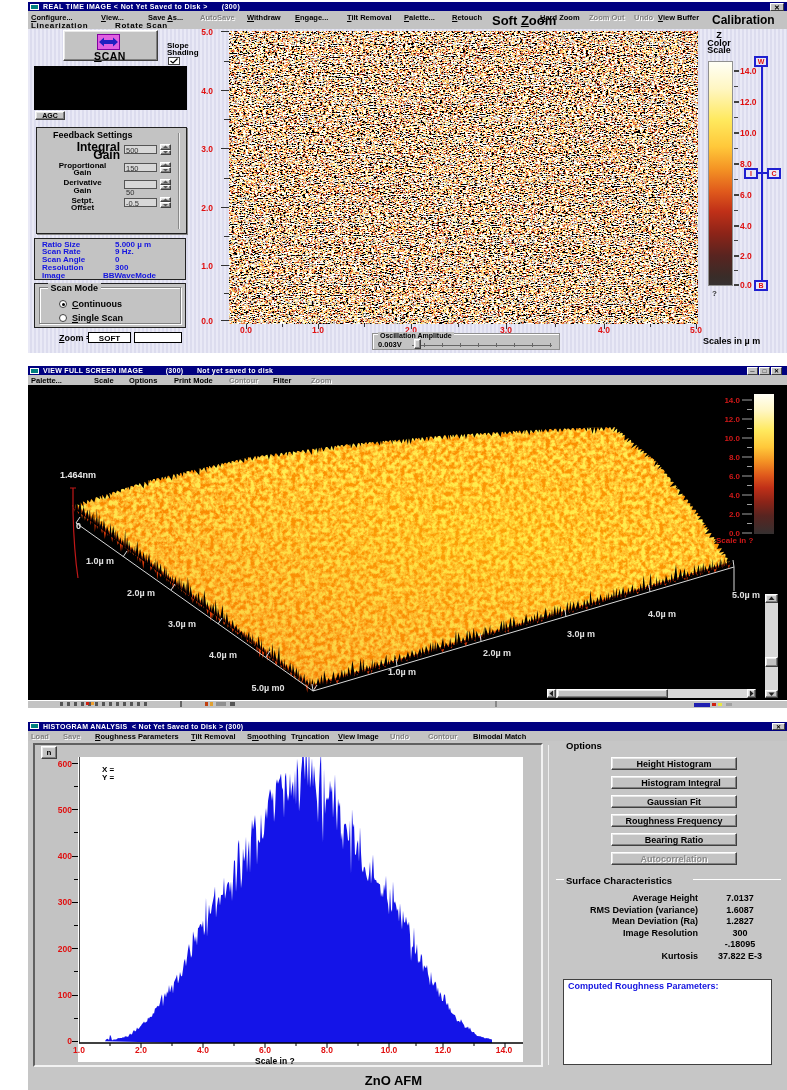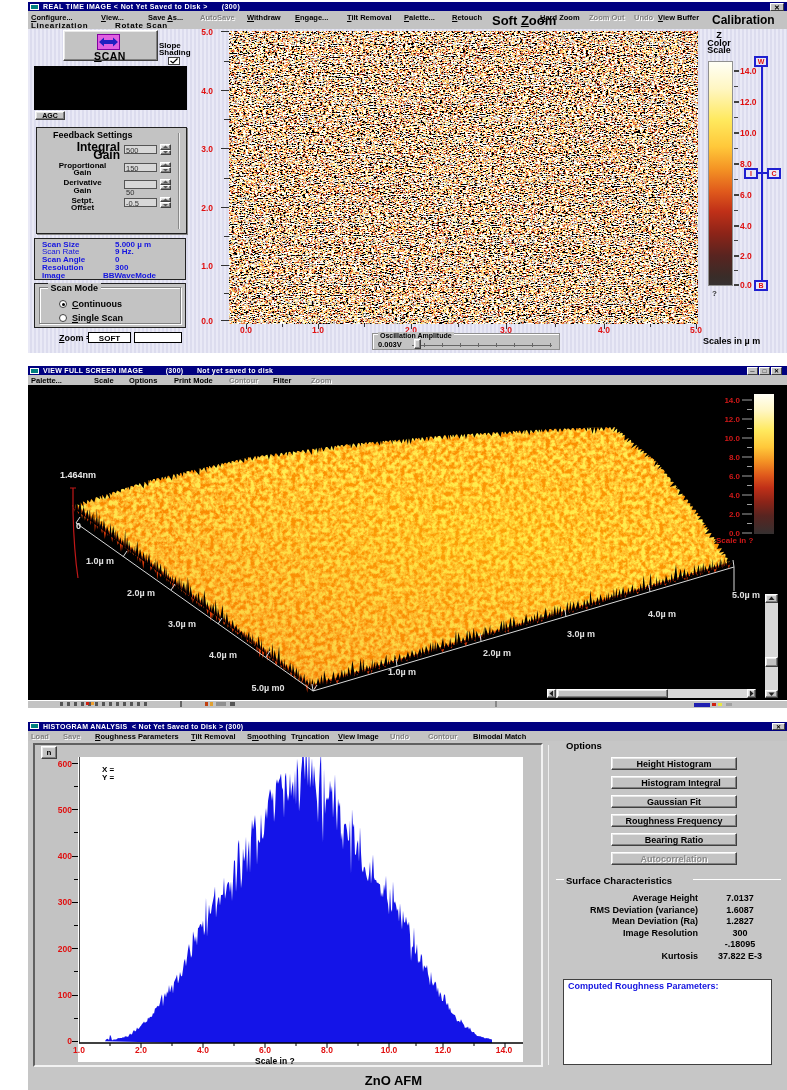--- a/index.html
+++ b/index.html
@@ -32,21 +32,21 @@
 <div class="mb2 t" style="left:684px;top:10.5px;font-size:12px;font-weight:bold;font-family:'Liberation Sans',sans-serif;color:#000;">Calibration</div>
 <div class="t" style="left:3px;top:19px;font-size:8px;color:#000;font-weight:bold;letter-spacing:0.6px;font-family:'Liberation Sans',sans-serif;">Linearization</div>
 <div class="t" style="left:87px;top:19px;font-size:8px;color:#000;font-weight:bold;letter-spacing:0.6px;font-family:'Liberation Sans',sans-serif;">Rotate Scan</div>
 </div>
 <div class="t" style="left:63px;top:30px;width:95px;height:31px;background:#c3c3c3;border-top:1px solid #fff;border-left:1px solid #fff;border-right:1px solid #404040;border-bottom:1px solid #404040;box-shadow:inset -1px -1px 0 #808080,inset 1px 1px 0 #e8e8e8;"></div>
 <div class="t" style="left:97px;top:34px;width:23px;height:16px;background:#e060e0;border:1px solid #8000a0;"></div>
 <svg class="t" style="left:97px;top:34px" width="23" height="16">
     <path d="M2 8 L7 3.5 L7 6 L16 6 L16 3.5 L21 8 L16 12.5 L16 10 L7 10 L7 12.5 Z" fill="#2020c0"></path>
   </svg>
 <div class="t" style="left:88px;top:50px;font-size:10.5px;color:#000;font-weight:bold;width:44px;text-align:center;letter-spacing:0.5px;font-family:'Liberation Sans',sans-serif;"><u>S</u>CAN</div>
-<div class="t" style="left:159px;top:42px;font-size:8px;color:#000;font-weight:bold;line-height:7px;font-family:'Liberation Sans',sans-serif;">Slope<br>Shading</div>
+<div class="t" style="left:159px;top:42px;font-size:8px;color:#000;font-weight:bold;line-height:7px;font-family:'Liberation Sans',sans-serif;padding-left:8px;">Slope<br>Shading</div>
 <div class="t" style="left:168px;top:57px;width:12px;height:8px;background:#fff;border:1px solid #404040;"></div>
 <svg class="t" style="left:168px;top:57px" width="12" height="8">
     <path d="M2.5 4 L5 6 L9.5 1.5" stroke="#000" stroke-width="1.2" fill="none"></path>
   </svg>
 <div class="t" style="left:34px;top:66px;width:153px;height:44px;background:#000;"></div>
 <div class="t" style="left:35px;top:111px;width:30px;height:9px;background:#c3c3c3;border-top:1px solid #fff;border-left:1px solid #fff;border-right:1px solid #404040;border-bottom:1px solid #404040;box-shadow:inset -1px -1px 0 #808080,inset 1px 1px 0 #e8e8e8;"></div>
 <div class="t" style="left:35px;top:112px;font-size:7px;color:#000;font-weight:bold;width:30px;text-align:center;font-family:'Liberation Sans',sans-serif;">AGC</div>
 <div class="t" style="left:36px;top:127px;width:151px;height:107px;background:#c3c3c3;border:1px solid #222;box-shadow:1px 1px 0 #888;"></div>
 <div class="t" style="left:53px;top:130px;font-size:9px;color:#000;font-weight:bold;font-family:'Liberation Sans',sans-serif;">Feedback Settings</div>
 <div class="t" style="left:45px;top:144px;font-size:12px;color:#000;font-weight:bold;width:75px;text-align:right;line-height:7.5px;font-family:'Liberation Sans',sans-serif;">Integral<br>Gain</div>
@@ -80,23 +80,23 @@
 <div class="t" style="left:124px;top:197.5px;width:33px;height:9px;background:#d8d8d8;border:1px solid #555;"></div>
 <div class="t" style="left:126px;top:198.5px;font-size:7.5px;color:#333;font-family:'Liberation Sans',sans-serif;">-0.5</div>
 <div class="t" style="left:160px;top:196.5px;width:11px;height:5.5px;background:#c3c3c3;border-top:1px solid #fff;border-left:1px solid #fff;border-right:1px solid #404040;border-bottom:1px solid #404040;box-shadow:inset -1px -1px 0 #808080,inset 1px 1px 0 #e8e8e8;"></div>
 <div class="t" style="left:160px;top:202.0px;width:11px;height:5.5px;background:#c3c3c3;border-top:1px solid #fff;border-left:1px solid #fff;border-right:1px solid #404040;border-bottom:1px solid #404040;box-shadow:inset -1px -1px 0 #808080,inset 1px 1px 0 #e8e8e8;"></div>
 <svg class="t" style="left:160px;top:196.5px" width="11" height="11">
     <path d="M5.5 1.5 L8 4 L3 4 Z" fill="#555"></path>
     <path d="M5.5 9.5 L8 7 L3 7 Z" fill="#555"></path>
   </svg>
 <div class="t" style="left:178px;top:133px;width:1.5px;height:96px;background:#888;border-right:1px solid #eee;"></div>
 <div class="t" style="left:34px;top:238px;width:152px;height:42px;background:#c3c3c3;border:1px solid #222;"></div>
-<div class="t" style="left:42px;top:239.5px;font-size:8px;color:#1414e0;font-weight:bold;font-family:'Liberation Sans',sans-serif;">Scan Size</div>
+<div class="t" style="left:42px;top:239.5px;font-size:8px;color:#1414e0;font-weight:bold;font-family:'Liberation Sans',sans-serif;">Ratio Size</div>
 <div class="t" style="left:115px;top:239.5px;font-size:8px;color:#1414e0;font-weight:bold;font-family:'Liberation Sans',sans-serif;">5.000 µ m</div>
-<div class="t" style="left:42px;top:247.3px;font-size:8px;color:#1414e0;font-weight:normal;font-family:'Liberation Sans',sans-serif;">Scan Rate</div>
+<div class="t" style="left:42px;top:247.3px;font-size:8px;color:#1414e0;font-weight:bold;font-family:'Liberation Sans',sans-serif;">Scan Rate</div>
 <div class="t" style="left:115px;top:247.3px;font-size:8px;color:#1414e0;font-weight:bold;font-family:'Liberation Sans',sans-serif;">9 Hz.</div>
 <div class="t" style="left:42px;top:255.1px;font-size:8px;color:#1414e0;font-weight:bold;font-family:'Liberation Sans',sans-serif;">Scan Angle</div>
 <div class="t" style="left:115px;top:255.1px;font-size:8px;color:#1414e0;font-weight:bold;font-family:'Liberation Sans',sans-serif;">0</div>
 <div class="t" style="left:42px;top:262.9px;font-size:8px;color:#1414e0;font-weight:bold;font-family:'Liberation Sans',sans-serif;">Resolution</div>
 <div class="t" style="left:115px;top:262.9px;font-size:8px;color:#1414e0;font-weight:bold;font-family:'Liberation Sans',sans-serif;">300</div>
 <div class="t" style="left:42px;top:270.7px;font-size:8px;color:#1414e0;font-weight:bold;font-family:'Liberation Sans',sans-serif;">Image</div>
 <div class="t" style="left:103px;top:270.7px;font-size:8px;color:#1414e0;font-weight:bold;font-family:'Liberation Sans',sans-serif;">BBWaveMode</div>
 <div class="t" style="left:34px;top:283px;width:152px;height:45px;background:#c3c3c3;border:1px solid #222;"></div>
 <div class="t" style="left:39px;top:287px;width:142px;height:37px;border:1px solid #808080;box-shadow:1px 1px 0 #fff, inset 1px 1px 0 #fff;"></div>
 <div class="t" style="left:48px;top:283px;font-size:9px;color:#000;font-weight:bold;font-family:'Liberation Sans',sans-serif;background:#c3c3c3;">&nbsp;Scan Mode&nbsp;</div>

